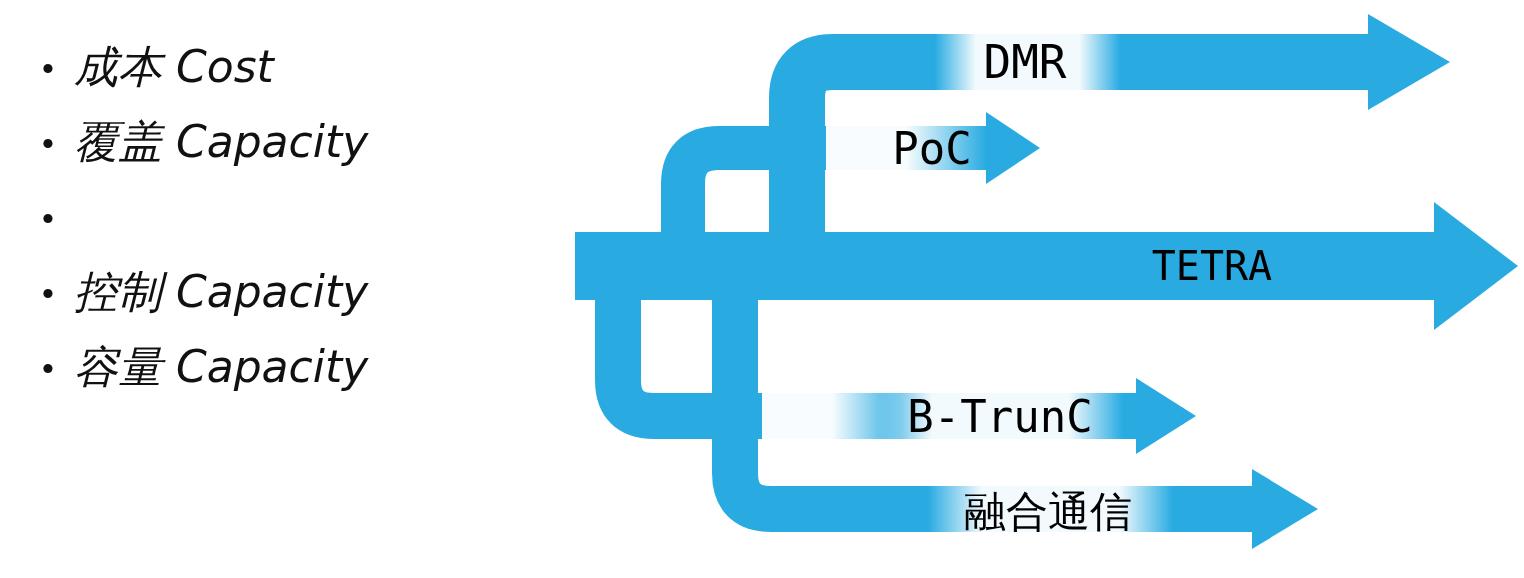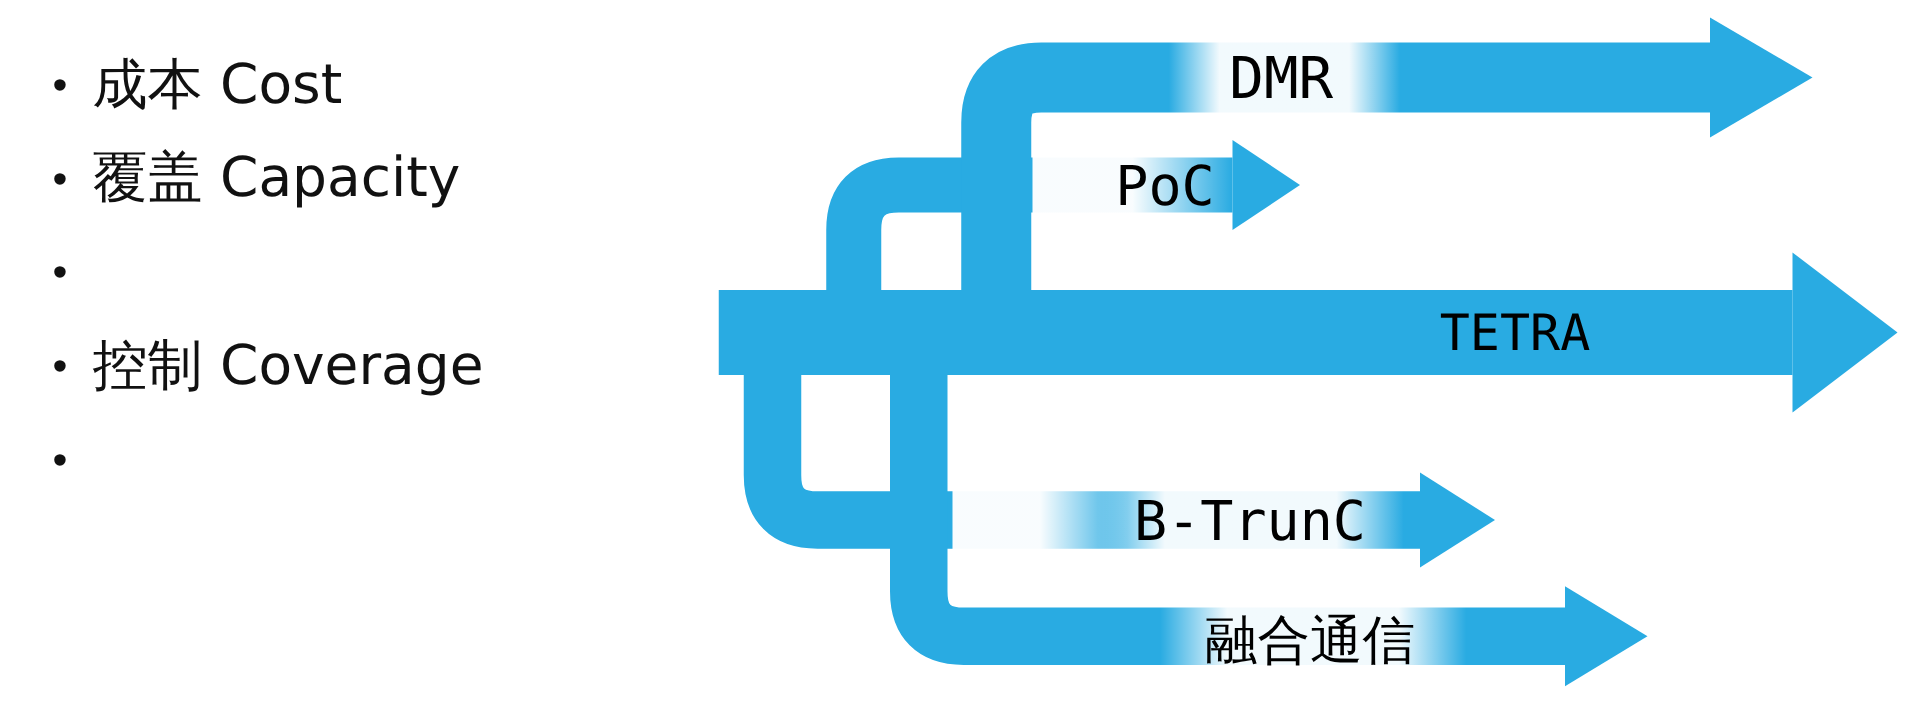--- a/index.html
+++ b/index.html
@@ -27,20 +27,21 @@
     width: 52px;
     text-align: center;
     flex: 0 0 auto;
     line-height: 1;
   }
   .bullet-label {
     font-size: 44px;
     color: #111111;
     white-space: nowrap;
     font-family: "DejaVu Sans", "Liberation Sans", sans-serif;
+    font-style: italic;
   }
   .diagram {
     position: absolute;
     left: 0;
     top: 0;
     width: 1524px;
     height: 578px;
   }
   .arrow-stroke { stroke: var(--arrow, #29abe2); fill: none; }
   .arrow-fill   { fill: var(--arrow, #29abe2); stroke: none; }
@@ -65,24 +66,25 @@
     </div>
     <div class="bullet-item">
       <span class="bullet-marker">•</span>
       <span class="bullet-label">覆盖 Capacity</span>
     </div>
     <div class="bullet-item">
       <span class="bullet-marker">•</span>
     </div>
     <div class="bullet-item">
       <span class="bullet-marker">•</span>
-      <span class="bullet-label">控制 Coverage</span>
+      <span class="bullet-label">控制 Capacity</span>
     </div>
     <div class="bullet-item">
       <span class="bullet-marker">•</span>
+      <span class="bullet-label">容量 Capacity</span>
     </div>
   </div>
 
   <svg class="diagram" viewBox="0 0 1524 578" aria-hidden="true">
     <defs>
       <linearGradient id="crossFade" x1="0" y1="0" x2="1" y2="0">
         <stop offset="0" stop-color="#ffffff" stop-opacity="0.97"></stop>
         <stop offset="0.5" stop-color="#ffffff" stop-opacity="0.97"></stop>
         <stop offset="1" stop-color="#ffffff" stop-opacity="0"></stop>
       </linearGradient>

